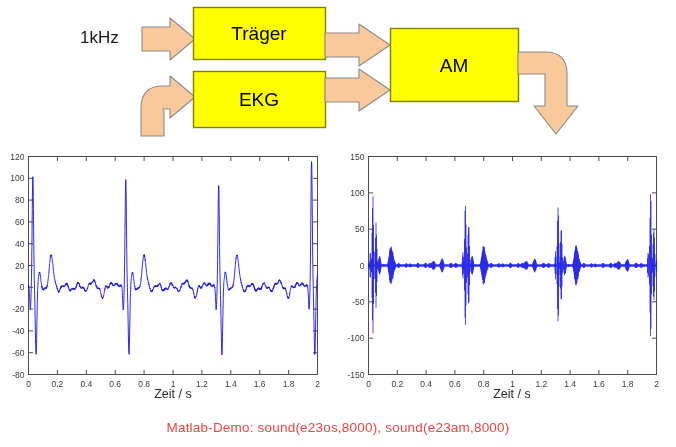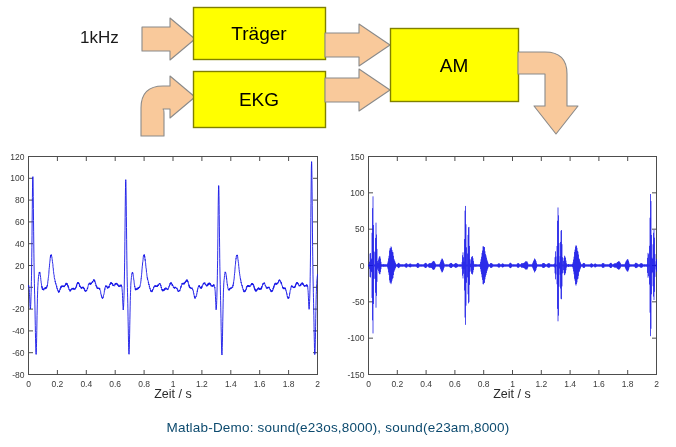--- a/index.html
+++ b/index.html
@@ -81,21 +81,21 @@
 
   
   #caption {
     position: absolute;
     left: 0;
     top: 420px;
     width: 676px;
     text-align: center;
     font-family: "Liberation Sans", sans-serif;
     font-size: 13.5px;
-    color: #0c4a6e;
+    color: #ef4444;
     letter-spacing: 0.2px;
   }
 </style>
 </head>
 <body>
 
 <div id="block-diagram">
   <svg width="676" height="145" viewBox="0 0 676 145" xmlns="http://www.w3.org/2000/svg">
 
     <text class="dg-label" x="80" y="43">1kHz</text>

